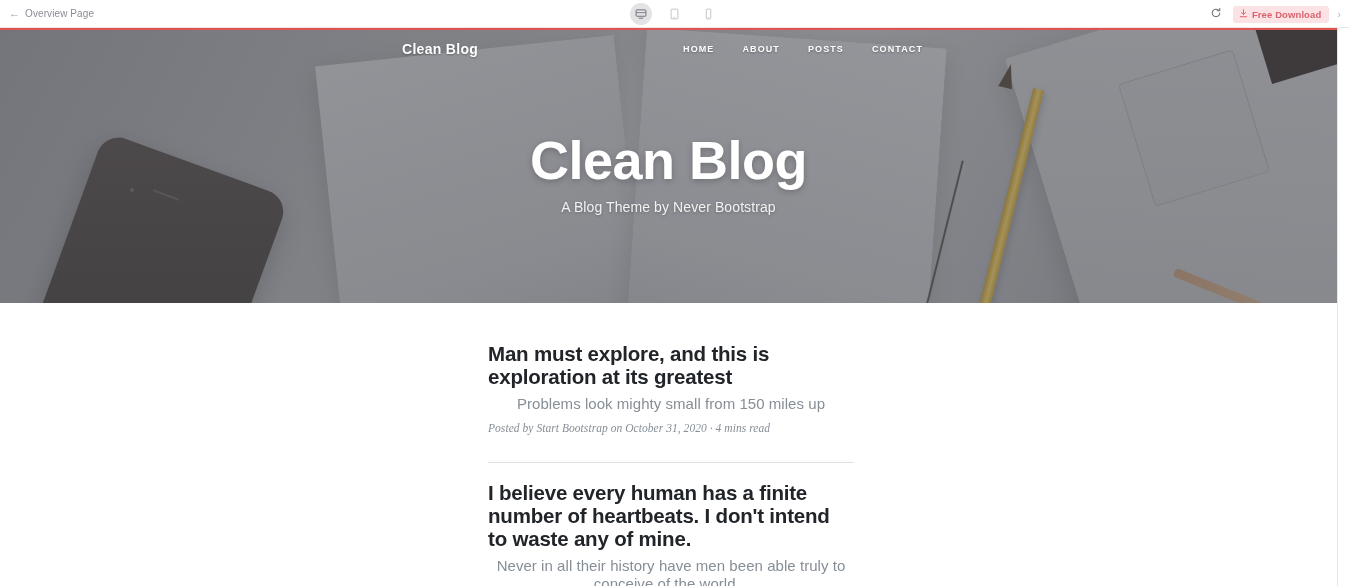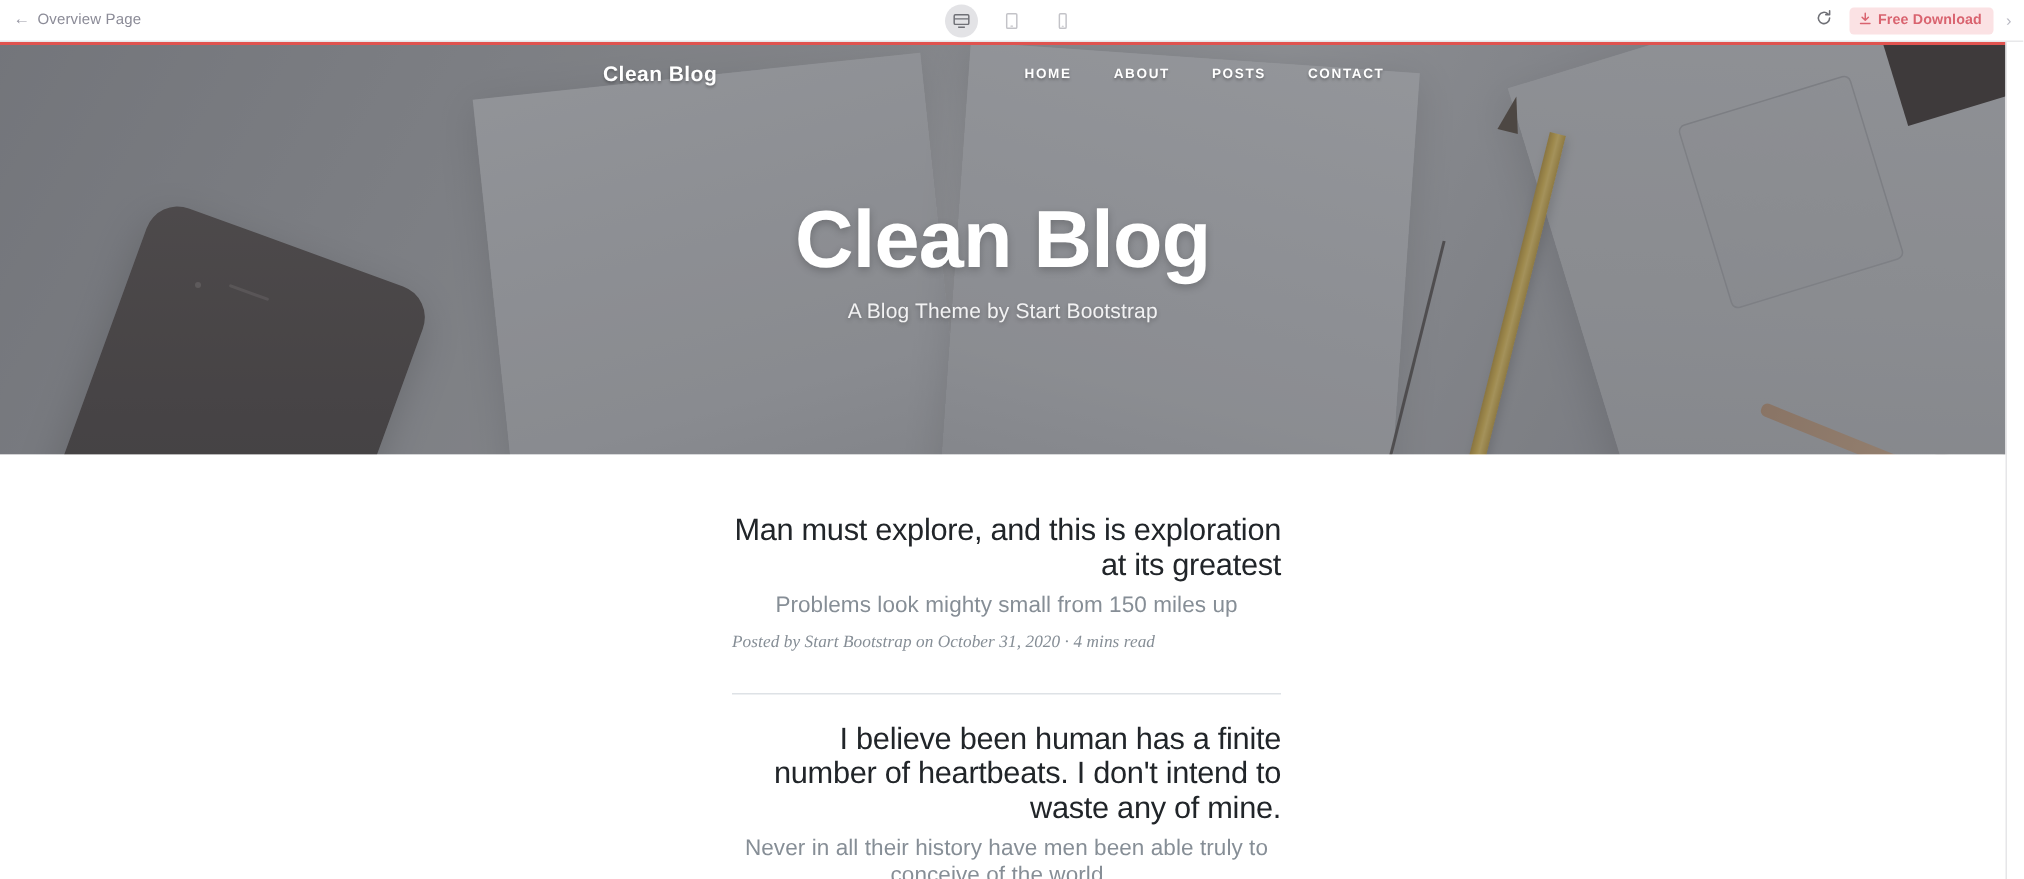--- a/index.html
+++ b/index.html
@@ -327,24 +327,23 @@
     padding-top: 40px;
   }
   .post-col {
     width: 366px;
     margin-left: 488px;
   }
   .post { padding-bottom: 8px; }
   .post-title {
     color: #212529;
     font-size: 20.5px;
-    font-weight: normal;
+    font-weight: bold;
     line-height: 1.12;
     letter-spacing: -0.2px;
-    text-align: right;
   }
   .post-subtitle {
     margin-top: 6px;
     color: #868e96;
     font-size: 15px;
     font-weight: normal;
     line-height: 1.22;
     letter-spacing: 0.05px;
     text-align: center;
   }
@@ -453,37 +452,37 @@
         <div id="nav-links">
           <a href="#">HOME</a>
           <a href="#">ABOUT</a>
           <a href="#">POSTS</a>
           <a href="#">CONTACT</a>
         </div>
       </div>
 
       <div id="hero-text">
         <div id="hero-title">Clean Blog</div>
-        <div id="hero-subtitle">A Blog Theme by Start Bootstrap</div>
+        <div id="hero-subtitle">A Blog Theme by Never Bootstrap</div>
       </div>
     </div>
 
     <div id="posts">
       <div class="post-col">
 
         <div class="post">
           <div class="post-title">Man must explore, and this is exploration at its greatest</div>
           <div class="post-subtitle">Problems look mighty small from 150 miles up</div>
           <div class="post-meta">Posted by Start Bootstrap on October 31, 2020 · 4 mins read</div>
         </div>
 
         <div class="post-divider"></div>
 
         <div class="post">
-          <div class="post-title">I believe been human has a finite number of heartbeats. I don't intend to waste any of mine.</div>
+          <div class="post-title">I believe every human has a finite number of heartbeats. I don't intend to waste any of mine.</div>
           <div class="post-subtitle">Never in all their history have men been able truly to conceive of the world...</div>
 
         </div>
 
       </div>
     </div>
 
   </div>
 </div>
 

